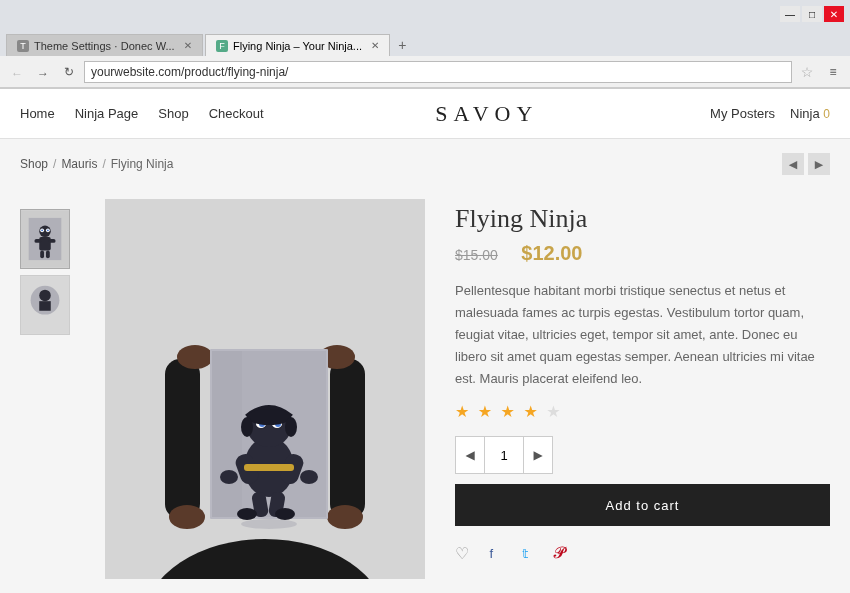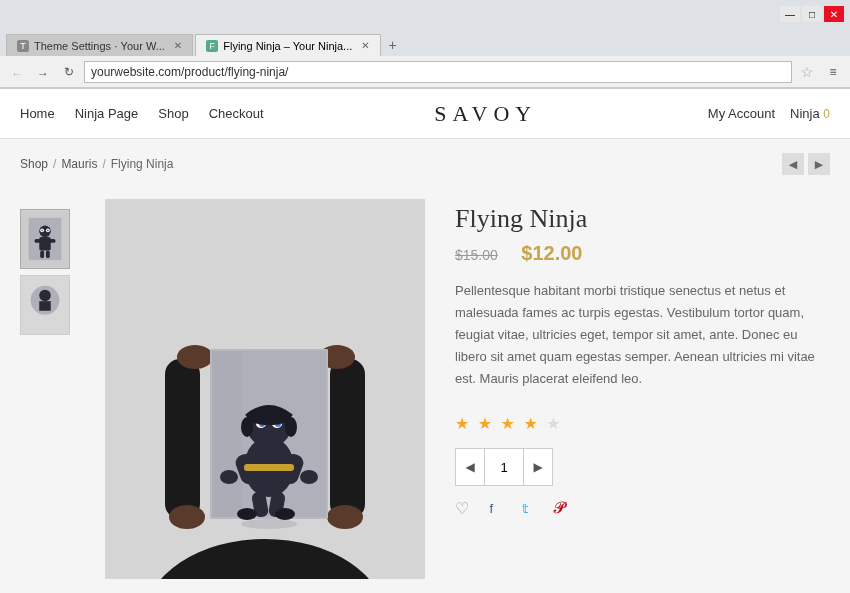--- a/index.html
+++ b/index.html
@@ -51,21 +51,21 @@
     .thumbnails { display: flex; flex-direction: column; gap: 6px; width: 55px; padding-top: 10px; }
     .thumb { width: 50px; height: 60px; background: #ddd; border: 1px solid #ccc; cursor: pointer; overflow: hidden; display: flex; align-items: center; justify-content: center; }
     .thumb.active { border: 1px solid #aaa; }
 
     
     .product-info { flex: 1; padding-top: 5px; }
     .product-title { font-size: 26px; color: #333; font-weight: normal; margin-bottom: 8px; font-family: Georgia, serif; }
     .product-price { margin-bottom: 15px; }
     .price-old { font-size: 14px; color: #999; text-decoration: line-through; margin-right: 6px; }
     .price-new { font-size: 20px; color: #c8a44a; font-weight: bold; margin-left: 13px; }
-    .product-desc { font-size: 13px; color: #666; line-height: 1.7; margin-bottom: 24px; }
+    .product-desc { font-size: 13px; color: #666; line-height: 1.7; margin-bottom: 12px; }
     .stars { color: #f5a623; font-size: 16px; margin-bottom: 15px; letter-spacing: 2px; }
 
     
     .qty-row { display: flex; align-items: center; margin-bottom: 10px; }
     .qty-box { display: flex; align-items: center; border: 1px solid #ccc; background: #fff; }
     .qty-btn { width: 28px; height: 36px; display: flex; align-items: center; justify-content: center; cursor: pointer; font-size: 12px; color: #555; background: none; border: none; }
     .qty-input { width: 40px; height: 36px; text-align: center; border: none; border-left: 1px solid #ccc; border-right: 1px solid #ccc; font-size: 13px; outline: none; }
 
     
     .add-to-cart { width: 100%; height: 42px; background: #222; color: #fff; border: none; font-size: 13px; cursor: pointer; letter-spacing: 1px; margin-bottom: 15px; }
@@ -97,21 +97,21 @@
     <div style="flex:1; font-size:11px; color:#555;"></div>
     <div class="window-controls">
       <button class="win-btn minimize">—</button>
       <button class="win-btn maximize">□</button>
       <button class="win-btn close">✕</button>
     </div>
   </div>
   <div class="tabs">
     <div class="tab">
       <div class="tab-favicon" style="background:#888; font-size:9px; color:#fff; display:flex; align-items:center; justify-content:center; width:12px; height:12px; border-radius:2px;">T</div>
-      <span>Theme Settings · Your W...</span>
+      <span>Theme Settings · Donec W...</span>
       <span class="tab-close">✕</span>
     </div>
     <div class="tab active">
       <div class="tab-favicon" style="background:#5a8; font-size:9px; color:#fff; display:flex; align-items:center; justify-content:center; width:12px; height:12px; border-radius:2px;">F</div>
       <span>Flying Ninja – Your Ninja...</span>
       <span class="tab-close">✕</span>
     </div>
     <div style="width:20px; height:22px; display:flex; align-items:center; justify-content:center; color:#666; font-size:14px; cursor:pointer;">+</div>
   </div>
   <div class="address-bar">
@@ -130,21 +130,21 @@
 
   <div class="site-nav">
     <div class="nav-links">
       <a class="nav-link">Home</a>
       <a class="nav-link">Ninja Page</a>
       <a class="nav-link">Shop</a>
       <a class="nav-link">Checkout</a>
     </div>
     <div class="logo">SAVOY</div>
     <div class="nav-right">
-      <a class="nav-link">My Account</a>
+      <a class="nav-link">My Posters</a>
       <a class="nav-link">
         <span>Ninja</span>
         <span class="cart-count">0</span>
       </a>
     </div>
   </div>
 
   <div class="breadcrumb">
     <div class="breadcrumb-left">
       <a class="breadcrumb-link">Shop</a>
@@ -272,20 +272,21 @@
       </div>
       
       <div class="qty-row">
         <div class="qty-box">
           <button class="qty-btn">◀</button>
           <input class="qty-input" type="text" value="1" style="">
           <button class="qty-btn">▶</button>
         </div>
       </div>
       
+      <button class="add-to-cart">Add to cart</button>
       
       <div class="social-row">
         <span class="wishlist-icon">♡</span>
         <span class="social-icon" style="font-size:13px; color:#3b5998;">f</span>
         <span class="social-icon" style="font-size:13px; color:#1da1f2;">𝕥</span>
         <span class="social-icon" style="font-size:16px; color:#bd081c;">𝓟</span>
       </div>
     </div>
   </div>
 </div>

